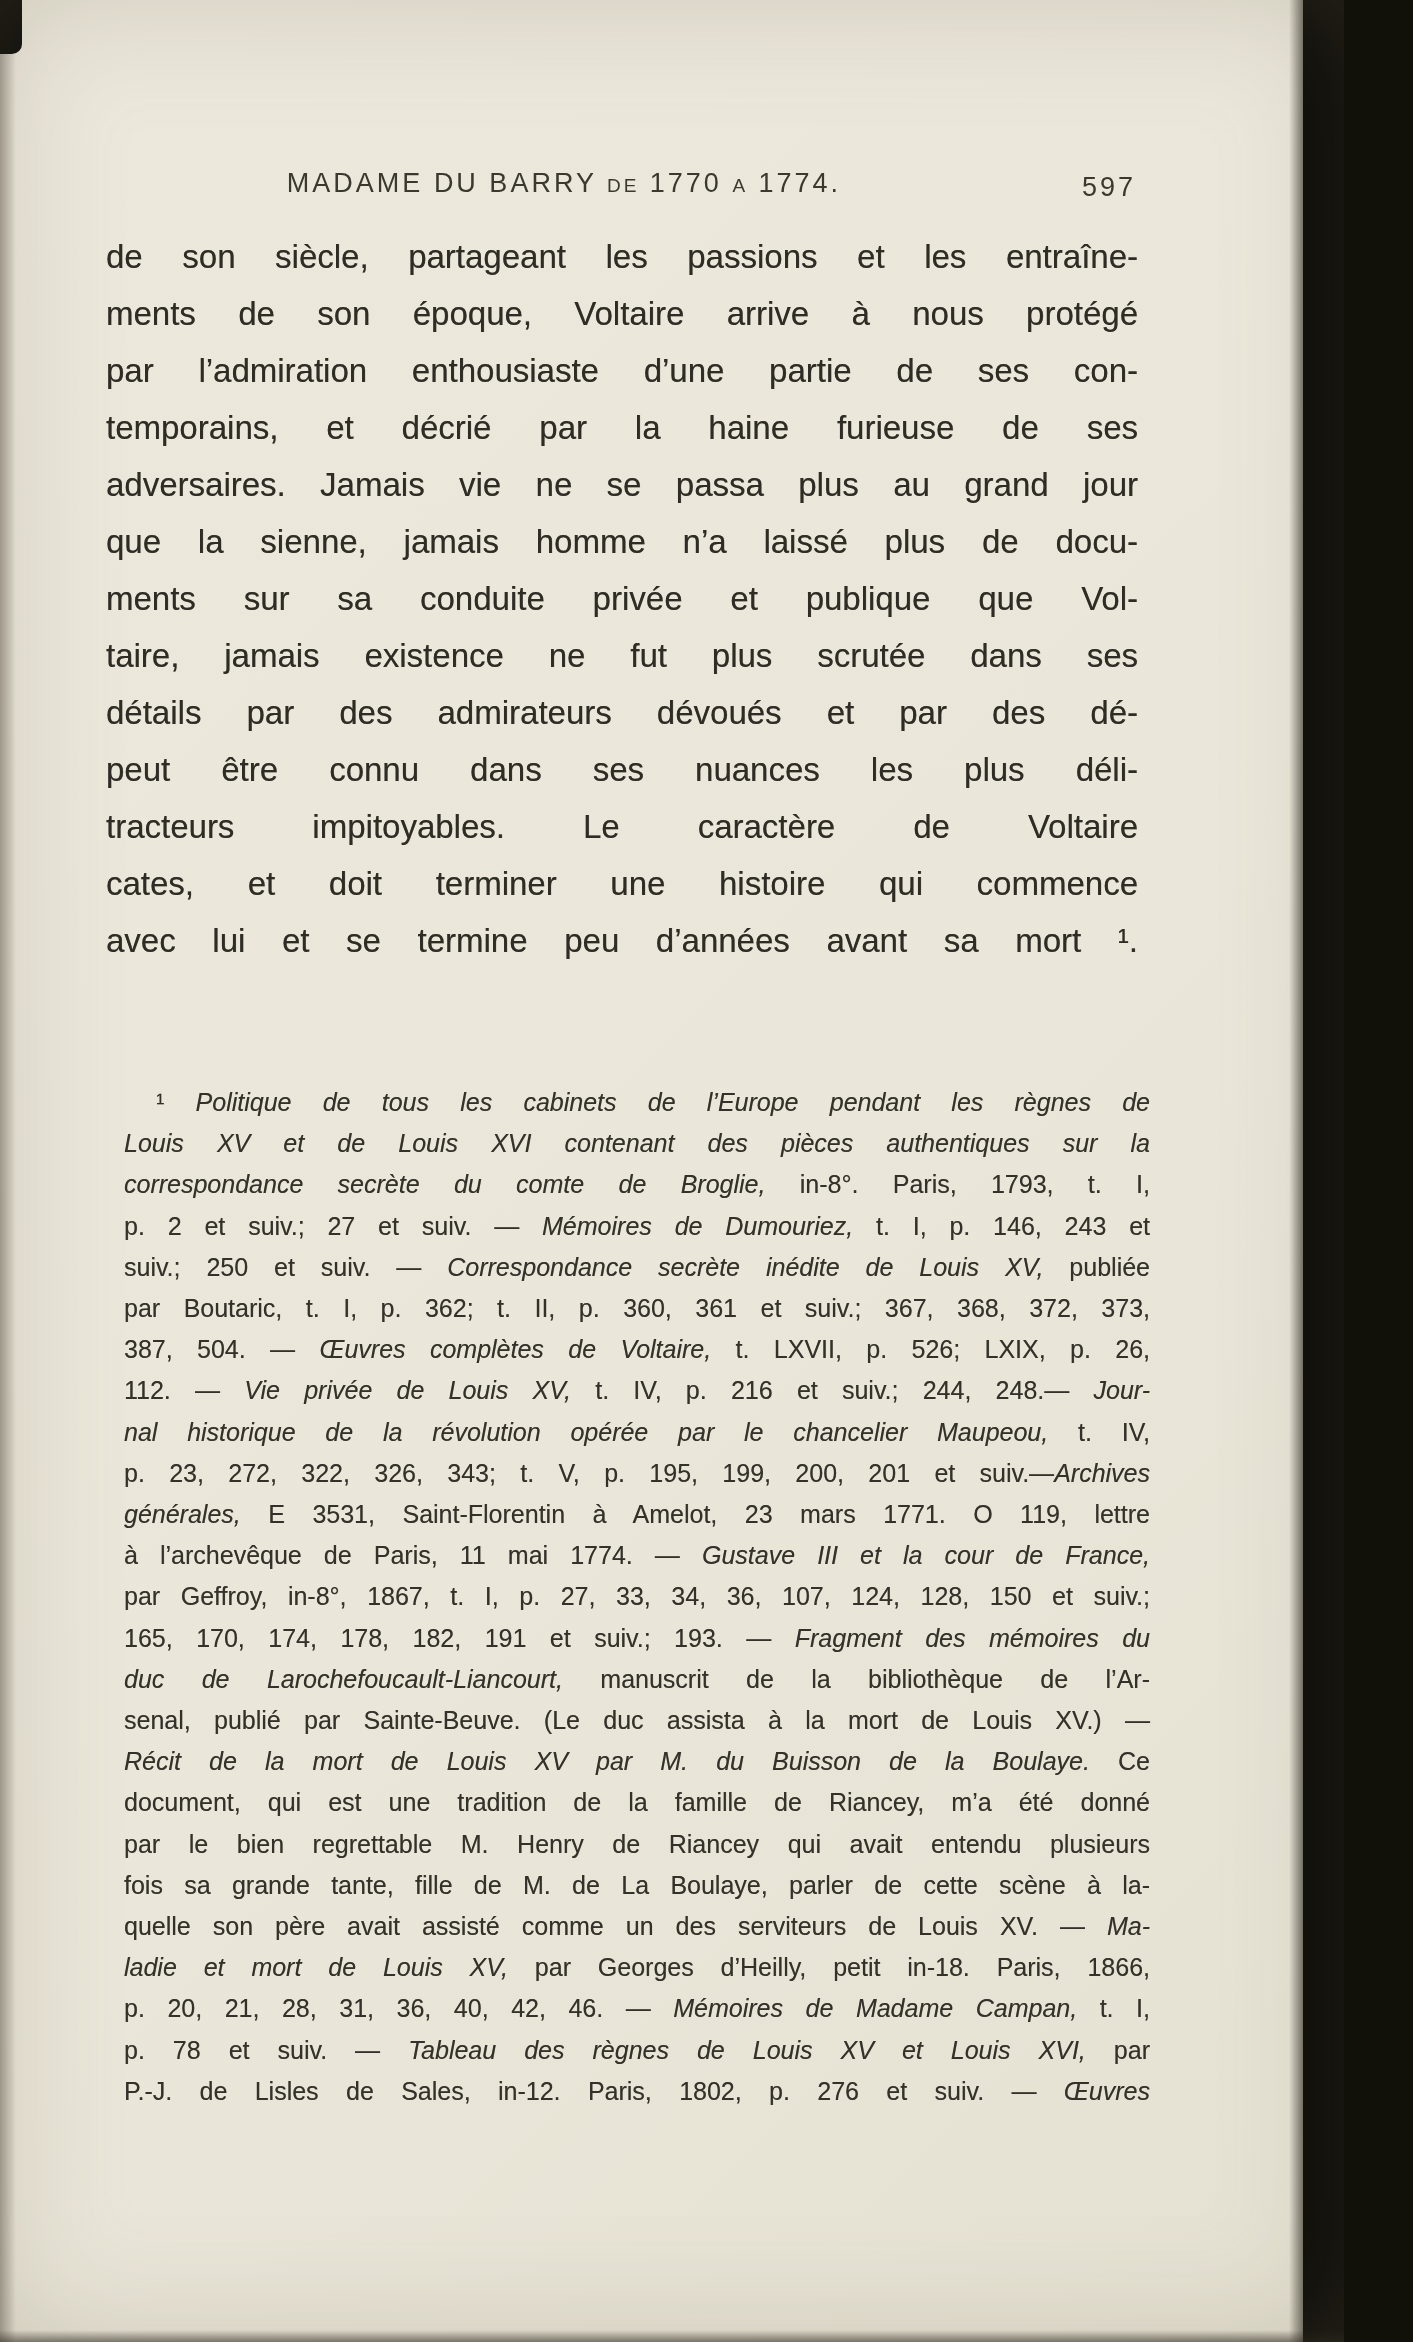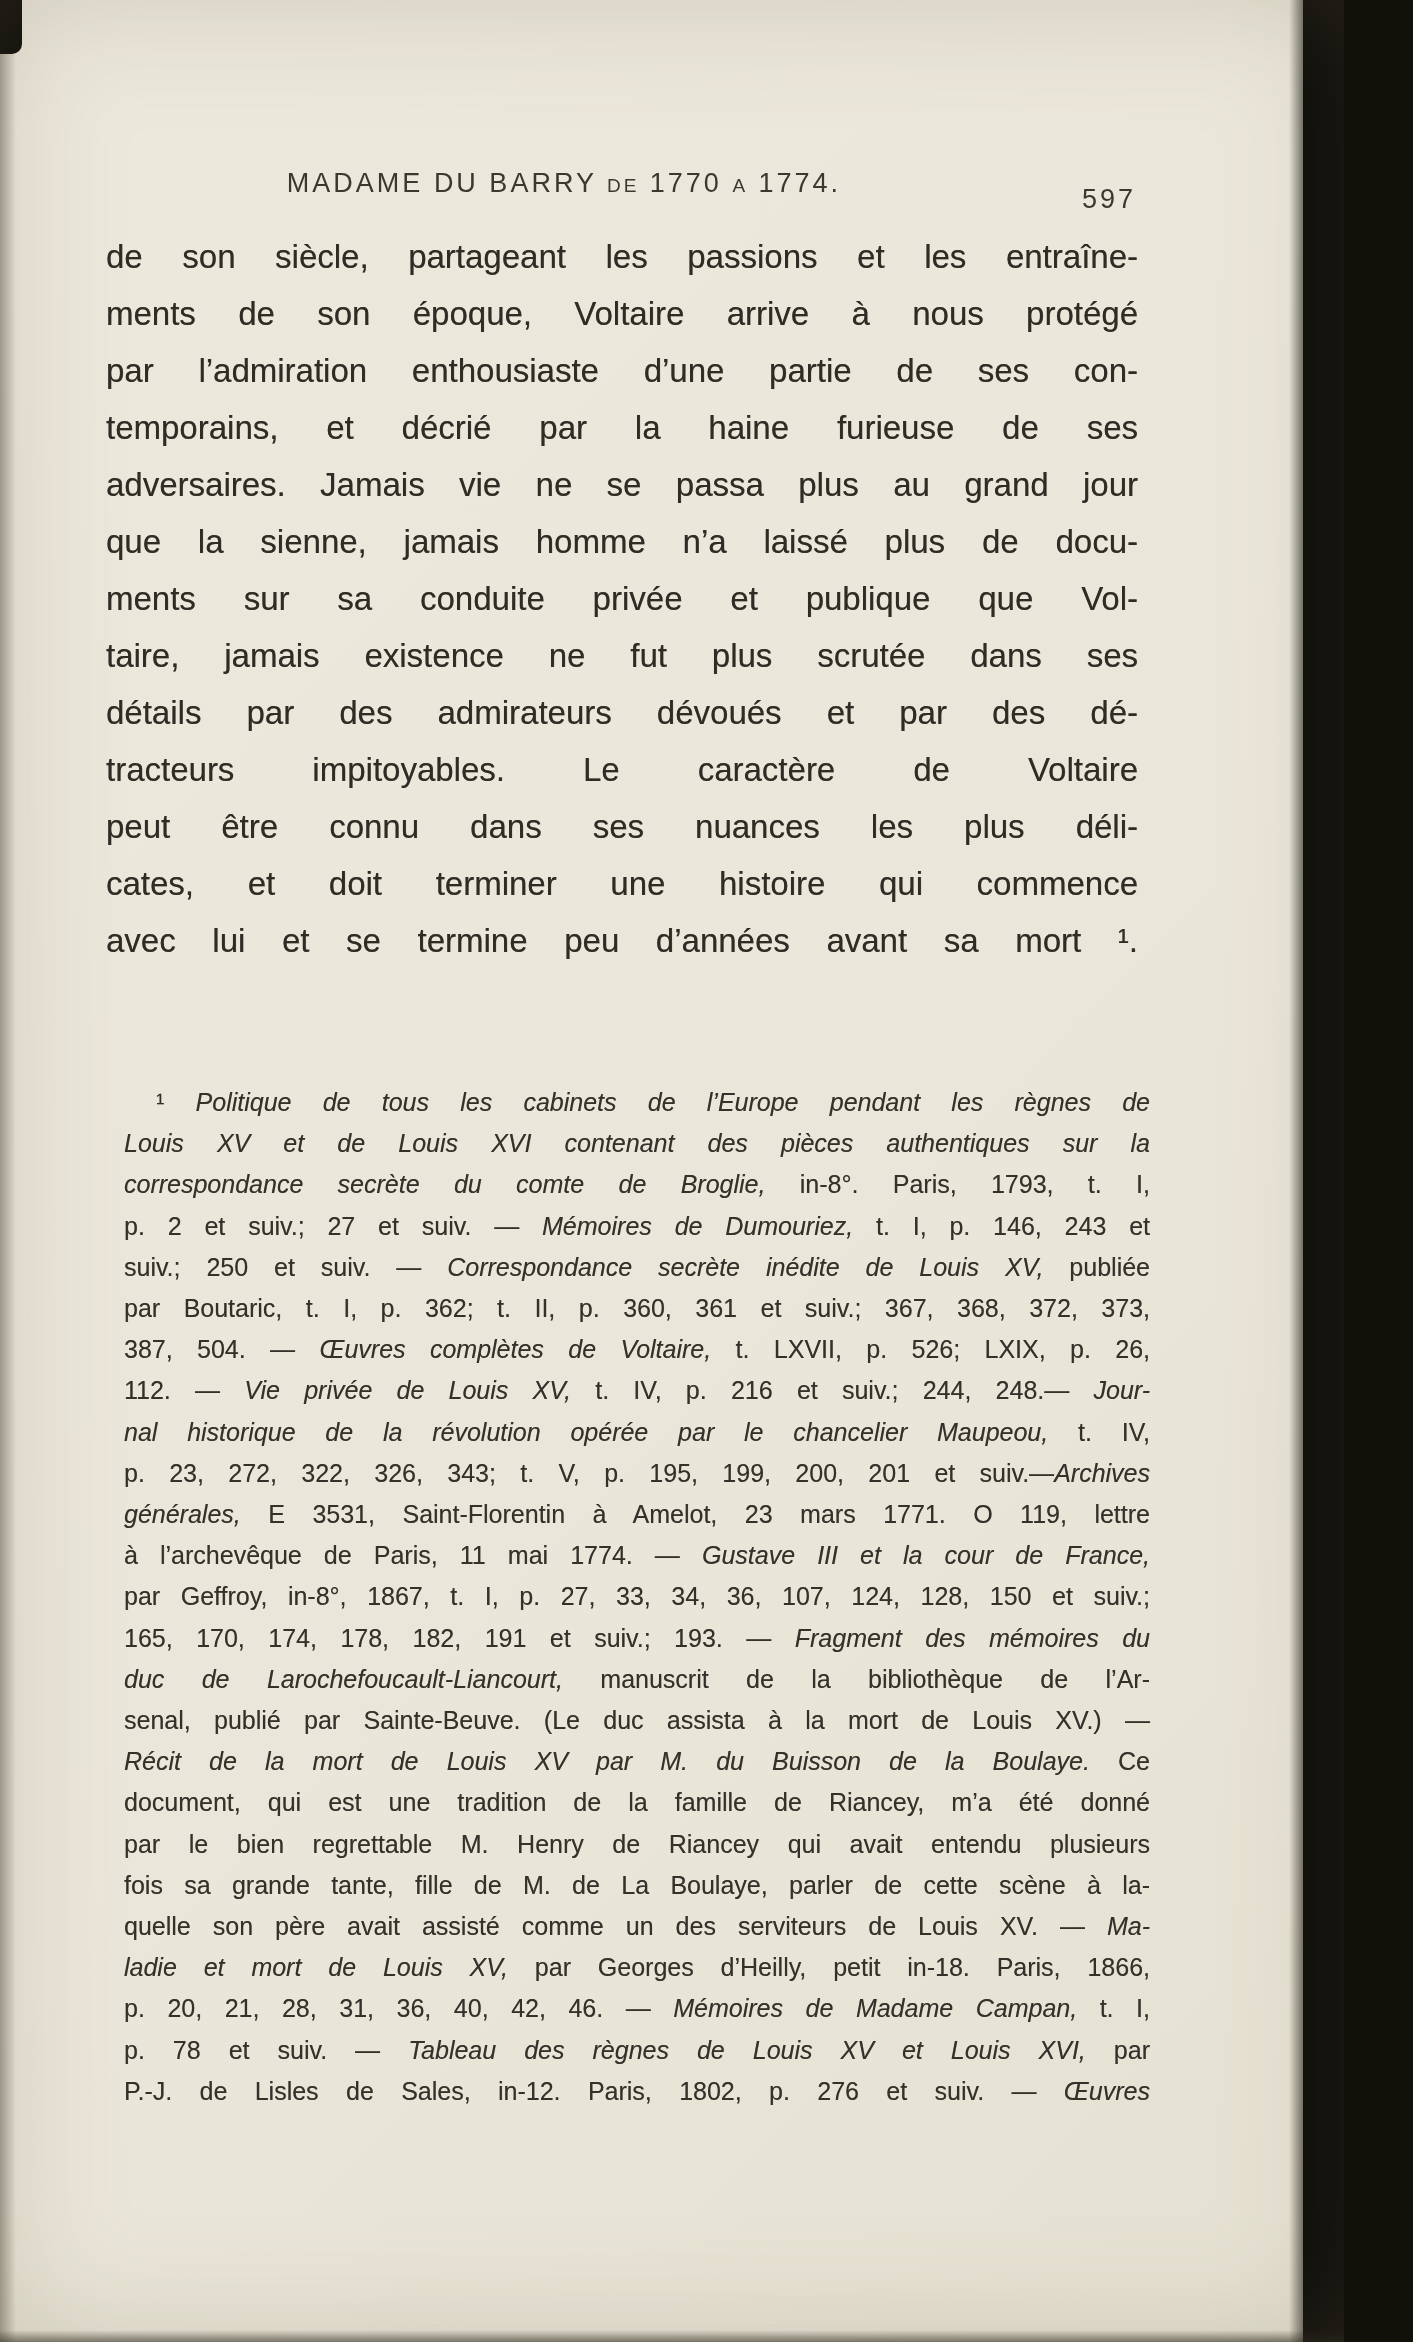--- a/index.html
+++ b/index.html
@@ -75,21 +75,21 @@
   .running-title {
     position: absolute;
     left: calc(50% - 58px);
     transform: translateX(-50%);
     white-space: nowrap;
     font-variant: small-caps;
   }
   .page-number {
     position: absolute;
     right: 2px;
-    top: 16px;
+    top: 4px;
   }
 
   .body-text {
     position: absolute;
     left: 0;
     top: 228px;
     width: 100%;
     font-size: 33px;
     line-height: 57px;
     color: #2e2c25;
@@ -141,22 +141,22 @@
     <div class="body-text">
         <div class="bline">de son siècle, partageant les passions et les entraîne-</div>
         <div class="bline">ments de son époque, Voltaire arrive à nous protégé</div>
         <div class="bline">par l’admiration enthousiaste d’une partie de ses con-</div>
         <div class="bline">temporains, et décrié par la haine furieuse de ses</div>
         <div class="bline">adversaires. Jamais vie ne se passa plus au grand jour</div>
         <div class="bline">que la sienne, jamais homme n’a laissé plus de docu-</div>
         <div class="bline">ments sur sa conduite privée et publique que Vol-</div>
         <div class="bline">taire, jamais existence ne fut plus scrutée dans ses</div>
         <div class="bline">détails par des admirateurs dévoués et par des dé-</div>
+        <div class="bline">peut être connu dans ses nuances les plus déli-</div>
         <div class="bline">tracteurs impitoyables. Le caractère de Voltaire</div>
-        <div class="bline">peut être connu dans ses nuances les plus déli-</div>
         <div class="bline">cates, et doit terminer une histoire qui commence</div>
         <div class="bline">avec lui et se termine peu d’années avant sa mort ¹.</div>
       </div>
 
     <div class="footnote">
         <div class="fline first"><span>¹ </span><span class="it">Politique de tous les cabinets de l’Europe pendant les règnes de</span></div>
         <div class="fline"><span class="it">Louis XV et de Louis XVI contenant des pièces authentiques sur la</span></div>
         <div class="fline"><span class="it">correspondance secrète du comte de Broglie,</span><span> in-8°. Paris, 1793, t. I,</span></div>
         <div class="fline"><span>p. 2 et suiv.; 27 et suiv. — </span><span class="it">Mémoires de Dumouriez,</span><span> t. I, p. 146, 243 et</span></div>
         <div class="fline"><span>suiv.; 250 et suiv. — </span><span class="it">Correspondance secrète inédite de Louis XV,</span><span> publiée</span></div>

